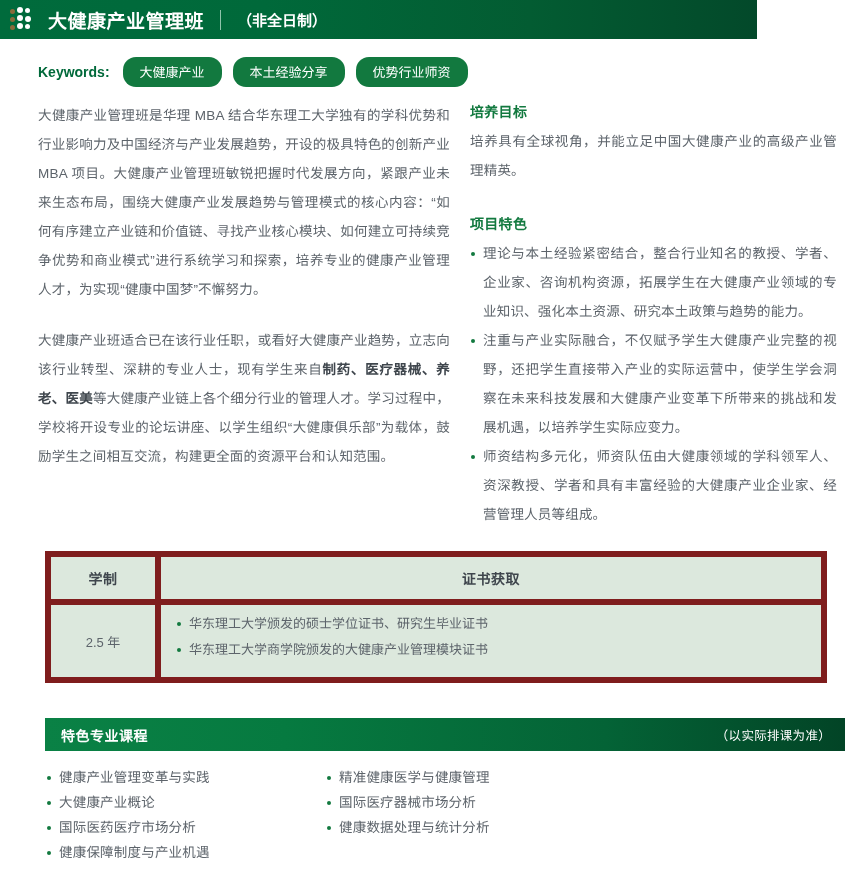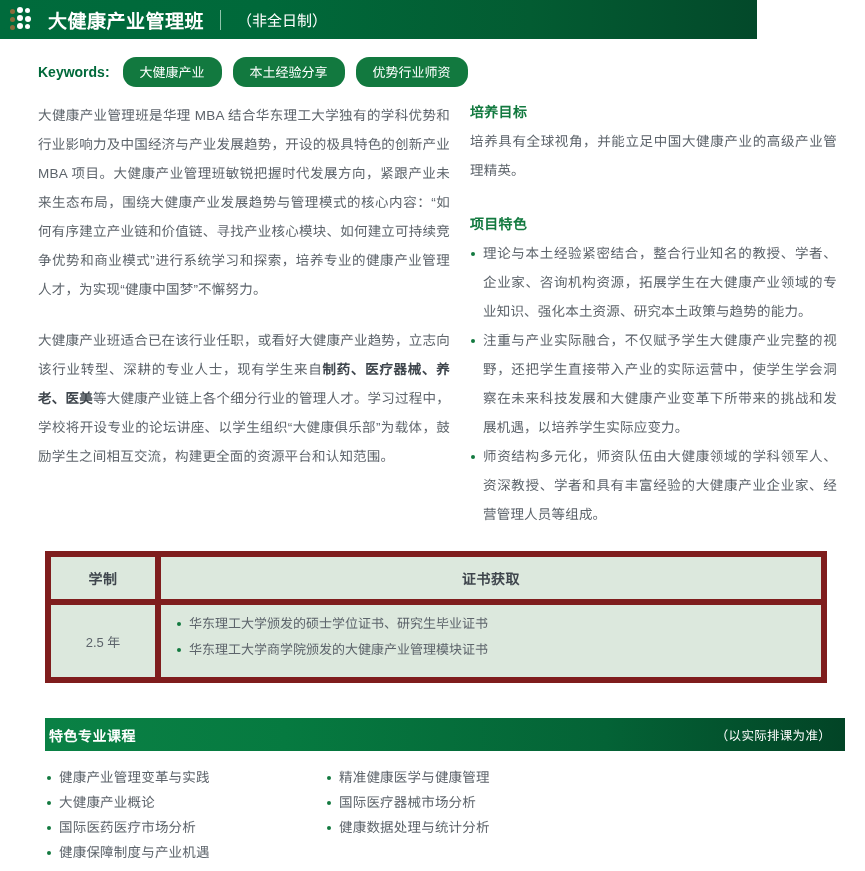--- a/index.html
+++ b/index.html
@@ -48,21 +48,21 @@
   .header-divider {
     width: 1px;
     height: 20px;
     background: #8fc4ab;
     margin: 0 16px;
     flex: 0 0 auto;
   }
   .header-sub {
     color: #ffffff;
     font-size: 15px;
-    font-weight: normal;
+    font-weight: bold;
     white-space: nowrap;
   }
 
   
   .keywords-row {
     display: flex;
     align-items: center;
     margin: 18px 0 0 38px;
   }
   .keywords-label {
@@ -185,21 +185,21 @@
 
   
   .course-bar {
     margin: 35px 0 0 45px;
     width: 800px;
     height: 33px;
     background: linear-gradient(90deg, #0a8145 0%, #067a40 30%, #046336 70%, #024426 100%);
     display: flex;
     align-items: center;
     justify-content: space-between;
-    padding: 0 14px 0 4px;
+    padding: 0 14px 0 16px;
   }
   .course-bar-title {
     color: #ffffff;
     font-size: 14px;
     font-weight: bold;
     letter-spacing: 0.5px;
   }
   .course-bar-note {
     color: #ffffff;
     font-size: 12.5px;

